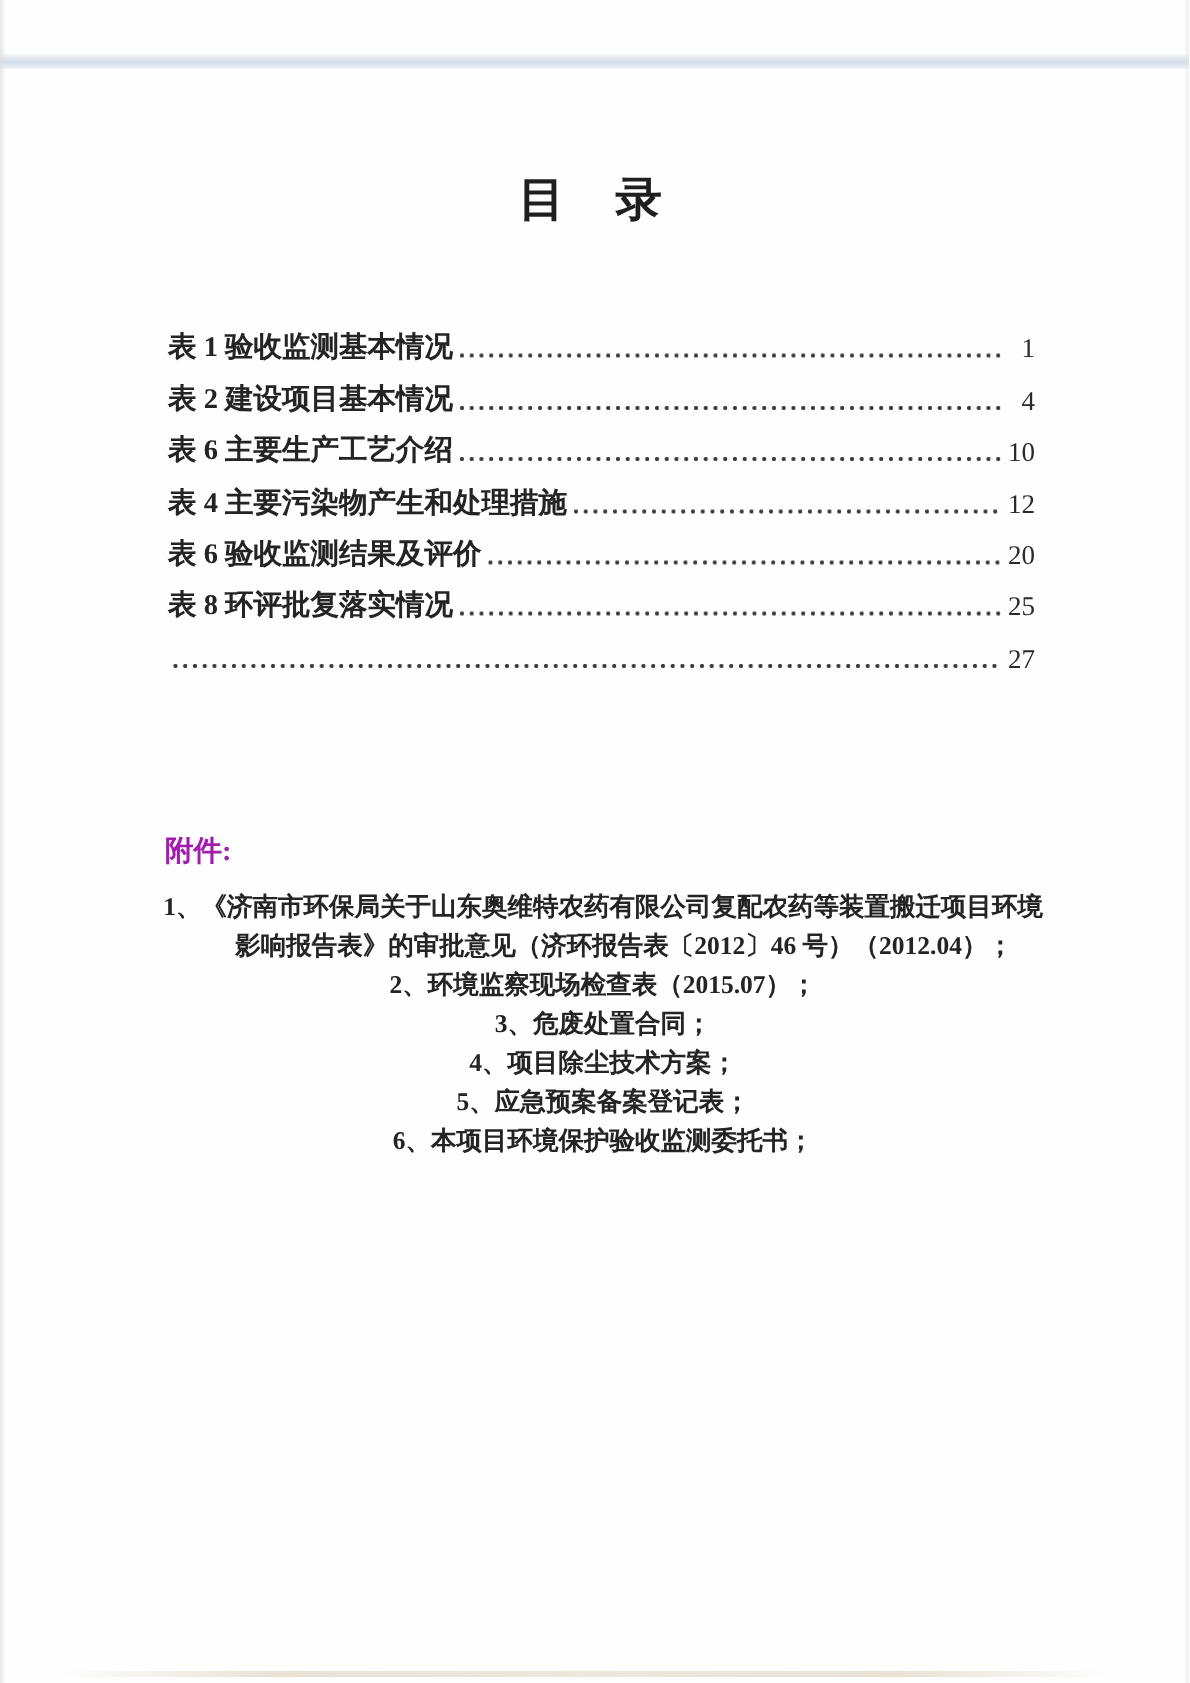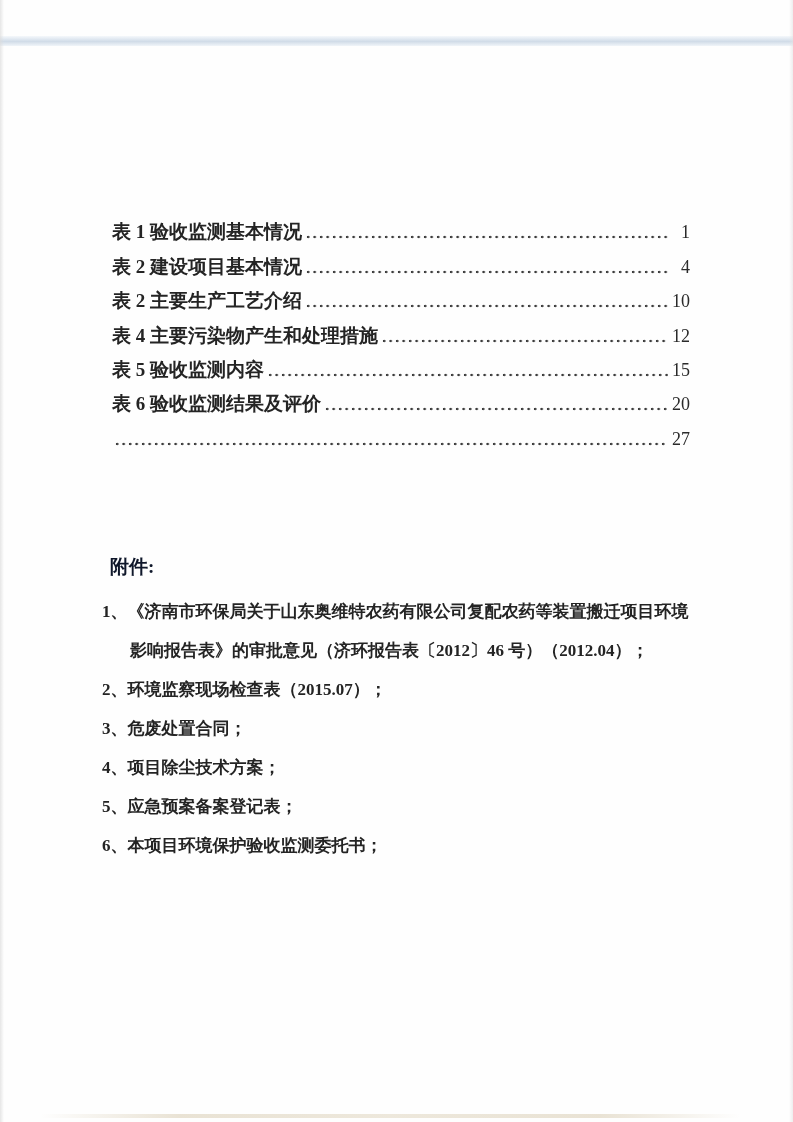--- a/index.html
+++ b/index.html
@@ -56,74 +56,75 @@
     background-image:radial-gradient(circle at 2px 2px,#3c3c3c 1.2px,rgba(0,0,0,0) 1.6px);
     background-size:6.5px 4px;background-repeat:repeat-x;
   }
   .toc-page{
     white-space:nowrap;min-width:16px;text-align:right;
     font-size:18px;font-weight:500;line-height:30px;color:#2a2a2a;
   }
   
   .att-heading{
     position:absolute;left:110px;top:554px;
-    font-size:19px;font-weight:bold;color:#0f172a;
+    font-size:19px;font-weight:bold;color:#a21caf;
   }
   .att-list{
     position:absolute;left:102px;top:592px;width:600px;
-    font-size:17px;font-weight:bold;line-height:39px;color:#242424;
+    font-size:17px;font-weight:bold;line-height:26px;color:#242424;text-align:center;
   }
   .att-item{
     padding-left:28px;text-indent:-28px;
     margin:0;
   }
   .att-num{display:inline;}
   .att-text{display:inline;}
 </style>
 </head>
 <body>
 
 <div class="page">
 
   <div class="scan-band"></div>
   <div class="scan-edge-left"></div>
   <div class="scan-edge-right"></div>
   <div class="scan-edge-bottom"></div>
 
+  <div class="title">目 录</div>
 
   <div class="toc">
     <div class="toc-row">
       <span class="toc-label">表 1 验收监测基本情况</span>
       <span class="toc-dots"></span>
       <span class="toc-page">1</span>
     </div>
     <div class="toc-row">
       <span class="toc-label">表 2 建设项目基本情况</span>
       <span class="toc-dots"></span>
       <span class="toc-page">4</span>
     </div>
     <div class="toc-row">
-      <span class="toc-label">表 2 主要生产工艺介绍</span>
+      <span class="toc-label">表 6 主要生产工艺介绍</span>
       <span class="toc-dots"></span>
       <span class="toc-page">10</span>
     </div>
     <div class="toc-row">
       <span class="toc-label">表 4 主要污染物产生和处理措施</span>
       <span class="toc-dots"></span>
       <span class="toc-page">12</span>
     </div>
     <div class="toc-row">
-      <span class="toc-label">表 5 验收监测内容</span>
-      <span class="toc-dots"></span>
-      <span class="toc-page">15</span>
-    </div>
-    <div class="toc-row">
       <span class="toc-label">表 6 验收监测结果及评价</span>
       <span class="toc-dots"></span>
       <span class="toc-page">20</span>
+    </div>
+    <div class="toc-row">
+      <span class="toc-label">表 8 环评批复落实情况</span>
+      <span class="toc-dots"></span>
+      <span class="toc-page">25</span>
     </div>
     <div class="toc-row">
       <span class="toc-dots"></span>
       <span class="toc-page">27</span>
     </div>
   </div>
 
   <div class="att-heading">附件:</div>
 
   <div class="att-list">

